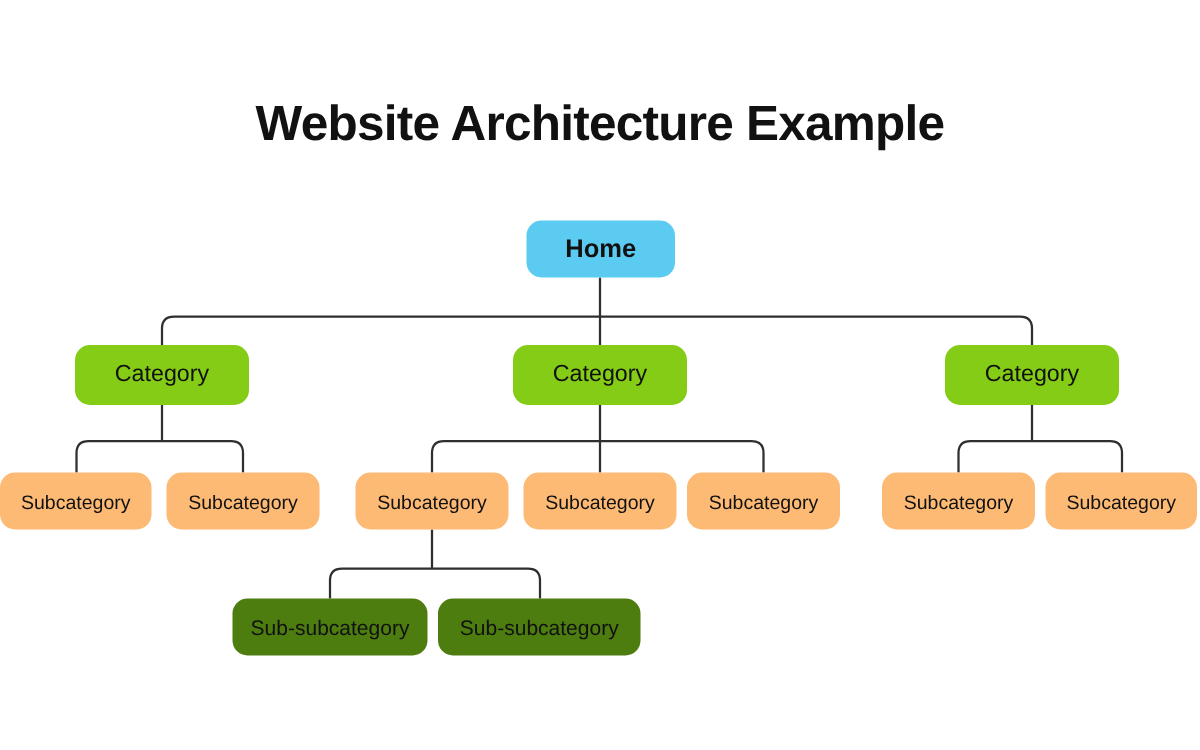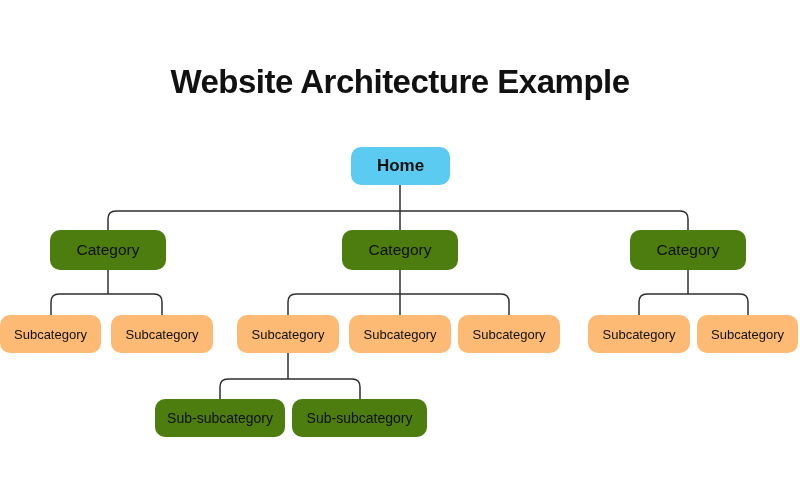--- a/index.html
+++ b/index.html
@@ -42,21 +42,21 @@
     color: #111111;
     white-space: nowrap;
     text-align: center;
   }
   .node.home {
     background: #5bcbf1;
     font-size: 17px;
     font-weight: 600;
   }
   .node.category {
-    background: #4d7c0f;
+    background: #84cc16;
     font-size: 15.5px;
     font-weight: 400;
   }
   .node.subcategory {
     background: #fdba74;
     font-size: 13px;
     font-weight: 400;
   }
   .node.subsubcategory {
     background: #4d7c0f;

